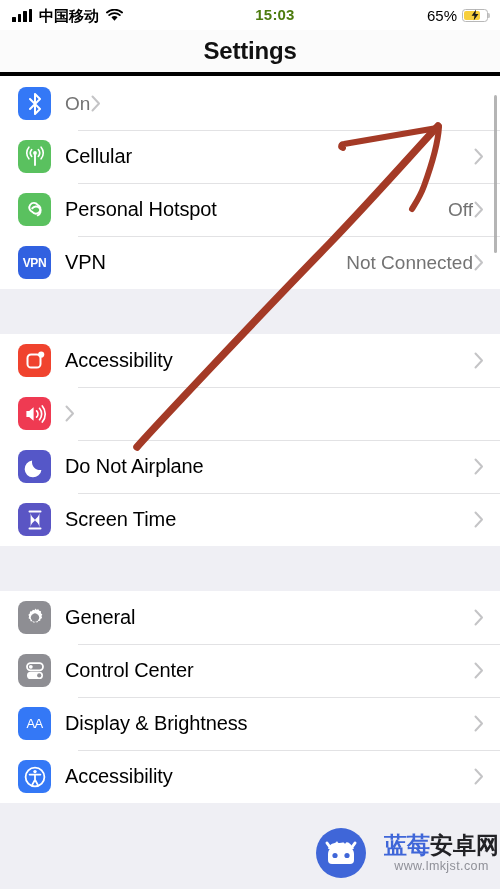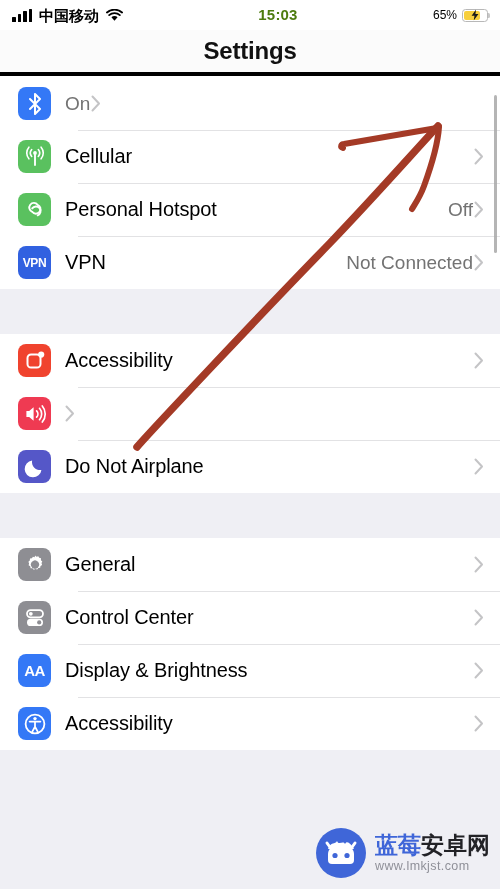--- a/index.html
+++ b/index.html
@@ -40,21 +40,21 @@
 
   .carrier {
     font-size: 15px; font-weight: 600; color: #000;
     letter-spacing: 0px; line-height: 1;
   }
   .wifi-icon { width: 17px; height: 13px; display: block; }
   .sb-time {
     font-size: 15px; font-weight: 700; color: #4d7c0f;
     letter-spacing: 0.2px;
   }
-  .battery-pct { font-size: 12px; font-weight: 500; color: #000; text-align: center; }
+  .battery-pct { font-size: 15px; font-weight: 500; color: #000; text-align: center; }
   .battery {
     position: relative; width: 26px; height: 13px;
     border: 1.4px solid #b8b8b8; border-radius: 3.5px;
     background: #fff;
   }
   .battery::after {
     content: ""; position: absolute; right: -3.4px; top: 3.6px;
     width: 2px; height: 5px; background: #c8c8c8; border-radius: 0 1.5px 1.5px 0;
   }
   .battery .fill {
@@ -148,21 +148,21 @@
   .ic-indigo { background: #5557c8; }
   .ic-purple { background: #5a55c4; }
   .ic-gray   { background: #8e8e93; }
 
   .vpn-text {
     color: #fff; font-size: 12px; font-weight: 700;
     font-family: "Liberation Sans", sans-serif;
     letter-spacing: -0.4px;
   }
   .aa-text {
-    color: #fff; font-size: 15px; font-weight: 700;
+    color: #fff; font-size: 13px; font-weight: 400;
     letter-spacing: -0.6px;
   }
 
   
   #scrollbar {
     position: absolute;
     right: 3px; top: 95px;
     width: 3.5px; height: 158px;
     background: #a8a8a8;
     border-radius: 2px;
@@ -174,21 +174,21 @@
     position: absolute; left: 0; top: 0;
     width: 500px; height: 889px;
     pointer-events: none;
   }
 
   
   #watermark {
     position: absolute;
     left: 315px; top: 822px;
     width: 180px; height: 62px;
-    display: flex; align-items: center; gap: 8px;
+    display: flex; align-items: center; gap: 17px; text-align: center;
   }
   #wm-logo { width: 52px; height: 52px; flex: 0 0 52px; }
   #wm-text { display: flex; flex-direction: column; justify-content: center; }
   #wm-title {
     font-size: 23px; font-weight: 700; line-height: 1.05;
     letter-spacing: 0px; white-space: nowrap;
   }
   #wm-title .c1 { color: #3f66d8; }
   #wm-title .c2 { color: #222226; }
   #wm-url {
@@ -347,20 +347,35 @@
           </svg>
         </span>
         <span class="row-label">Do Not Airplane</span>
         <span class="chevron">
           <svg width="10" height="17" viewBox="0 0 10 17">
               <path d="M1.5 1.5 L8 8.5 L1.5 15.5" stroke="#c4c4c6" stroke-width="2" fill="none" stroke-linecap="round" stroke-linejoin="round"></path>
             </svg>
         </span>
       </div>
 
+      <div class="row">
+        <span class="row-icon ic-purple">
+          <svg width="18" height="22" viewBox="0 0 18 22">
+            <path d="M3.5 2.6 h11 M3.5 19.4 h11" stroke="#fff" stroke-width="2" stroke-linecap="round"></path>
+            <path d="M4.6 3.2 C4.6 8 9 9.6 9 11 C9 12.4 4.6 14 4.6 18.8 Z" fill="#fff"></path>
+            <path d="M13.4 3.2 C13.4 8 9 9.6 9 11 C9 12.4 13.4 14 13.4 18.8 Z" fill="#fff"></path>
+          </svg>
+        </span>
+        <span class="row-label">Screen Time</span>
+        <span class="chevron">
+          <svg width="10" height="17" viewBox="0 0 10 17">
+              <path d="M1.5 1.5 L8 8.5 L1.5 15.5" stroke="#c4c4c6" stroke-width="2" fill="none" stroke-linecap="round" stroke-linejoin="round"></path>
+            </svg>
+        </span>
+      </div>
     </div>
 
     <div class="gap"></div>
 
     <div class="group">
 
       <div class="row">
         <span class="row-icon ic-gray">
           <svg width="24" height="24" viewBox="0 0 24 24">
             <path d="M12 2.6 l1.5 1.1 l1.8-.5 l.9 1.6 l1.8 .5 l-.1 1.9 l1.4 1.2 l-.8 1.7 l.6 1.8 l-1.6 1 l-.3 1.9 l-1.9 .2 l-1.1 1.5 l-1.8-.6 l-1.7 .8 l-1.2-1.4 l-1.9-.1 l-.4-1.9 l-1.6-1 l.5-1.8 l-.7-1.8 l1.4-1.2 l.2-1.9 l1.9-.3 l1-1.6 l1.8 .5 Z" fill="#fff"></path>

